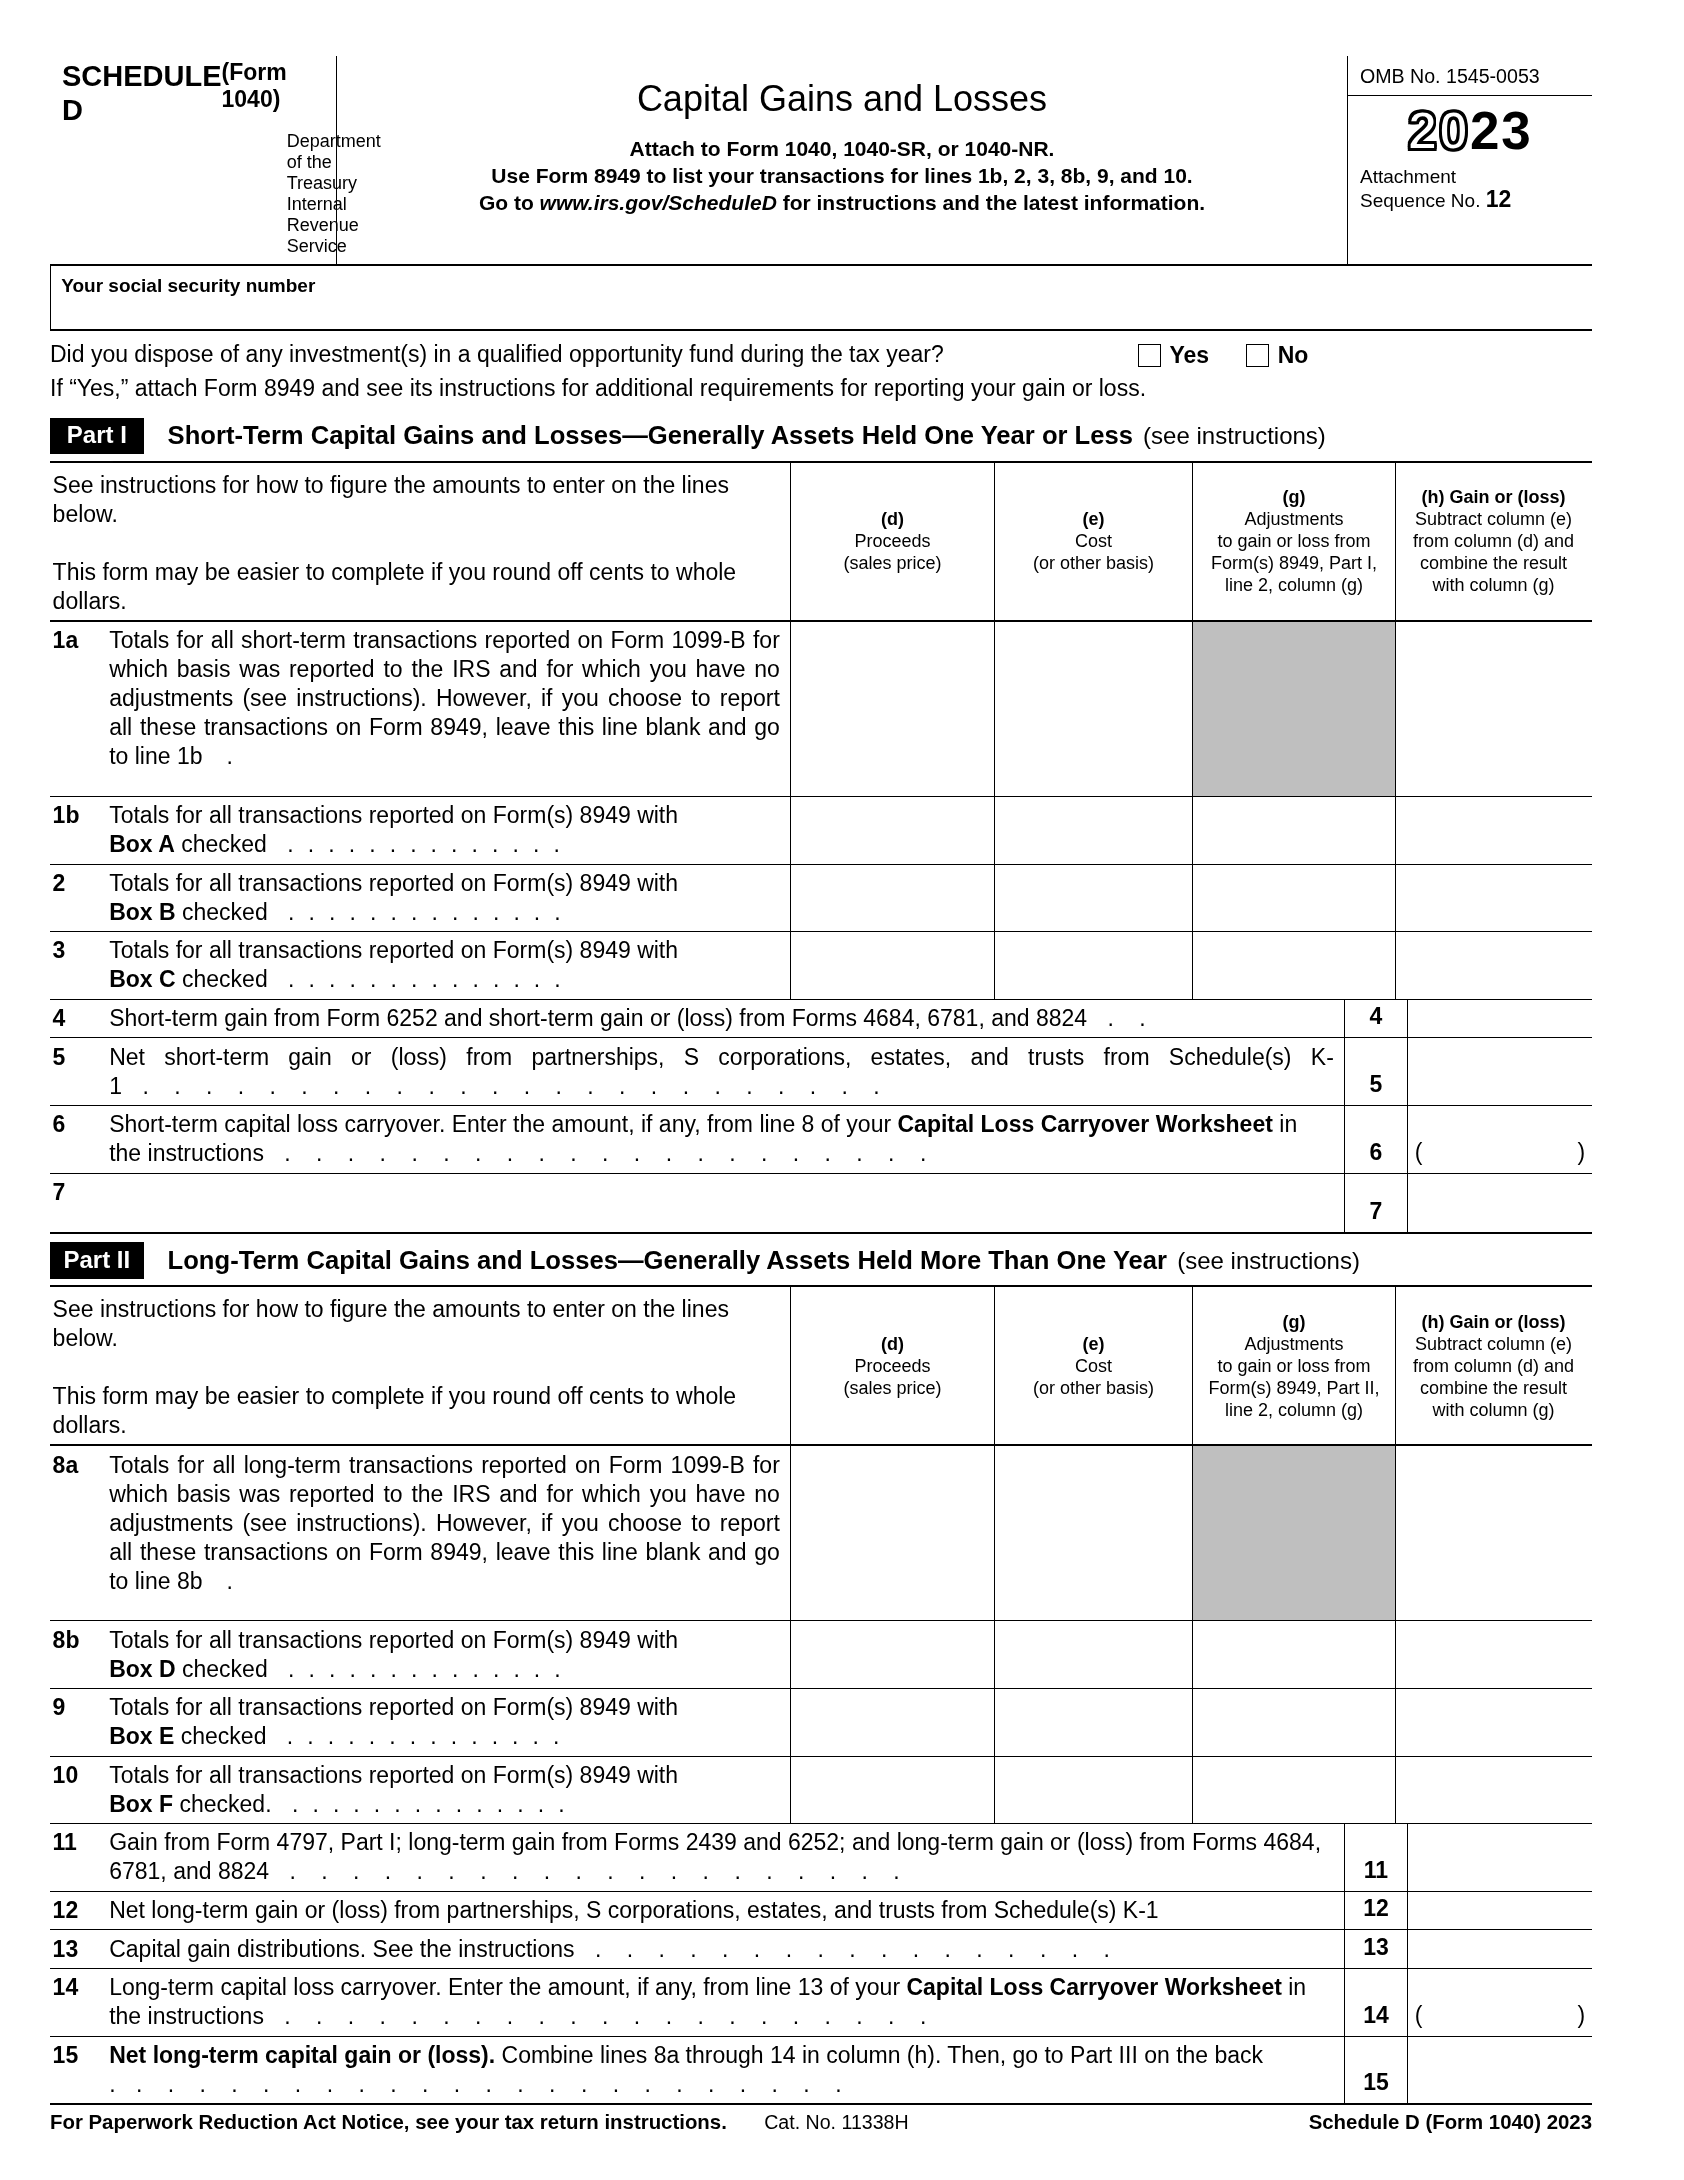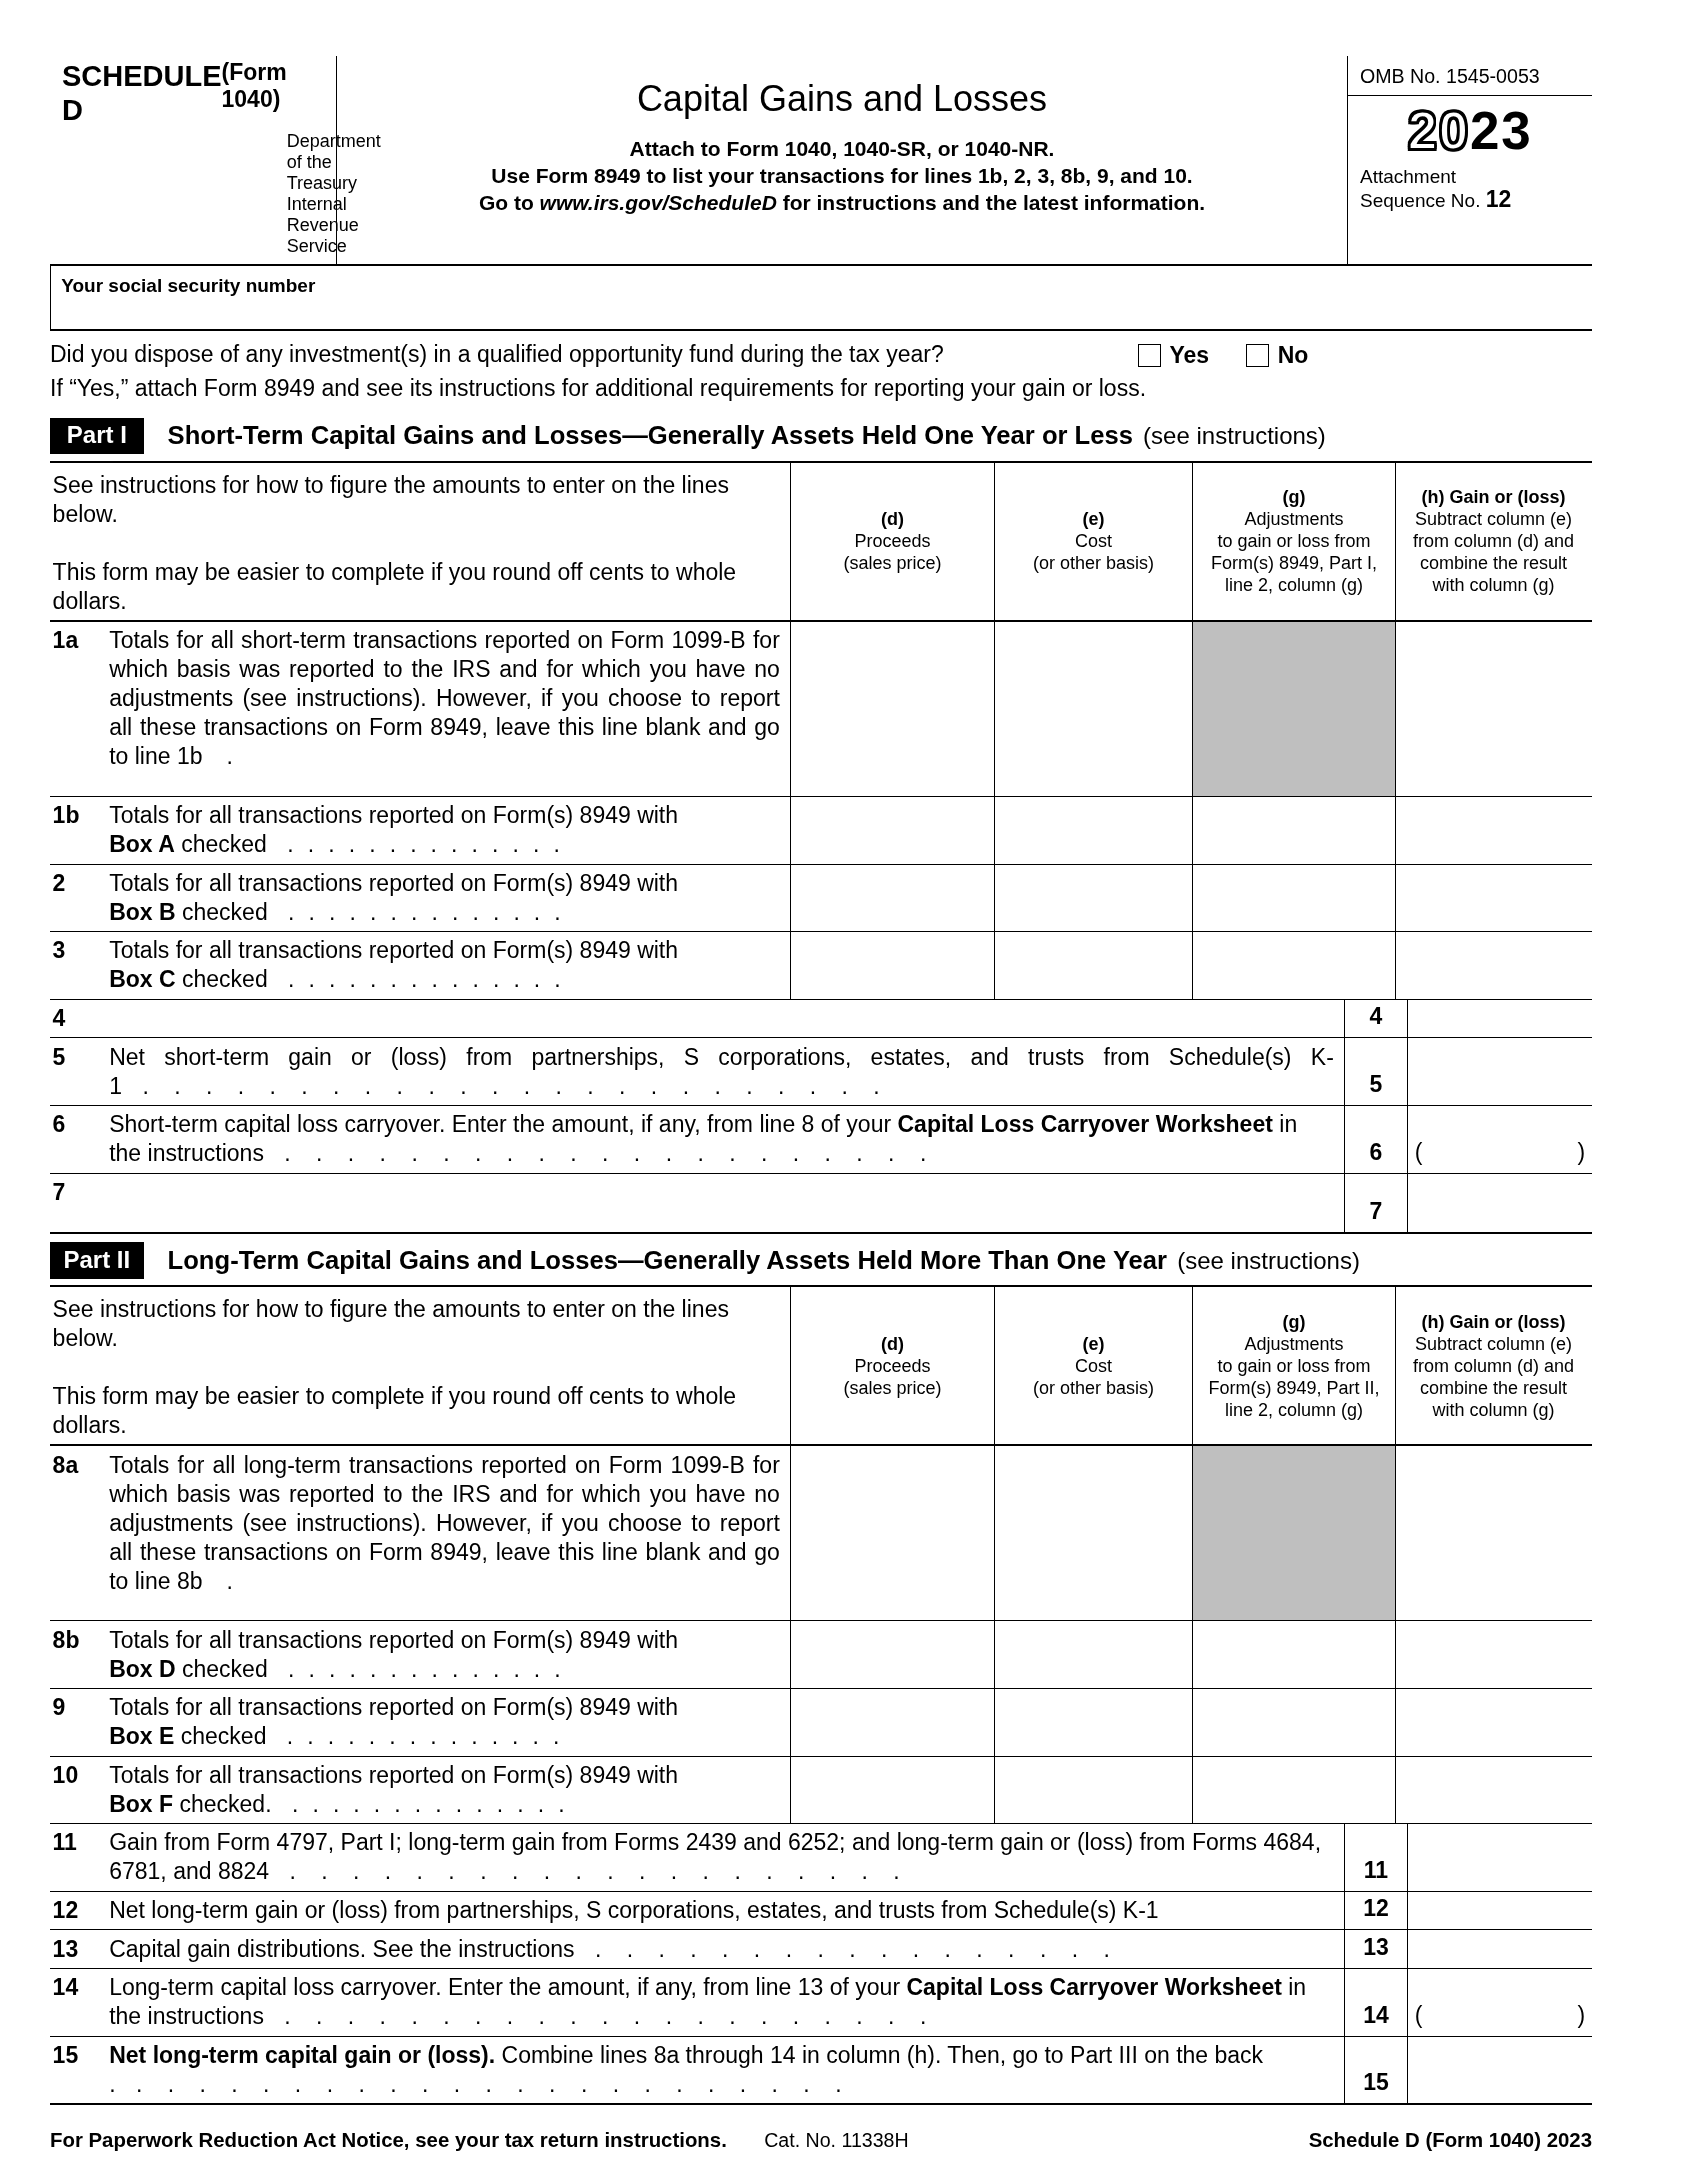--- a/index.html
+++ b/index.html
@@ -75,21 +75,21 @@
   .ln{flex:0 0 43px;font-weight:bold;margin-right:13.6px}
   .txt{flex:1;padding-right:10.2px}
   .just{text-align:justify}
   .dots{word-spacing:7.7px;margin-left:20.4px;white-space:nowrap}
   .wide{word-spacing:19px}
   .enddot{margin-left:24px}
   .h152{min-height:129px}.h205{min-height:175px}.h72{min-height:61px}.h77{min-height:66px}
   .h44{min-height:37px}.h74{min-height:63px}.h80{min-height:68px}.h70{min-height:60px}
   .h75{min-height:64px}.h40{min-height:34px}.h78{min-height:66px}
   
-  .footer{position:relative;display:flex;margin-top:23px;font-size:20.4px;line-height:25.6px}
+  .footer{position:relative;display:flex;margin-top:5px;font-size:20.4px;line-height:25.6px}
   .f-left{font-weight:bold}
   .f-cat{position:absolute;left:51%;transform:translateX(-50%);font-size:19.6px;font-weight:normal}
   .f-right{margin-left:auto;font-weight:bold}
 </style>
 </head>
 <body>
 
 <div class="page">
 
   <header class="hdr">
@@ -211,20 +211,21 @@
       </div>
       <div class="c c-d"></div>
       <div class="c c-e"></div>
       <div class="c c-g"></div>
       <div class="c c-h"></div>
     </div>
 
     <div class="row h44">
       <div class="c c-text">
         <span class="ln">4</span>
+        <span class="txt"><span>Short-term gain from Form 6252 and short-term gain or (loss) from Forms 4684, 6781, and 8824</span><span class="dots wide">. .</span></span>
       </div>
       <div class="c c-num">4</div>
       <div class="c c-amt"></div>
     </div>
 
     <div class="row h74">
       <div class="c c-text">
         <span class="ln">5</span>
         <span class="txt just"><span>Net short-term gain or (loss) from partnerships, S corporations, estates, and trusts from Schedule(s) K-1</span><span class="dots wide">. . . . . . . . . . . . . . . . . . . . . . . .</span></span>
       </div>

